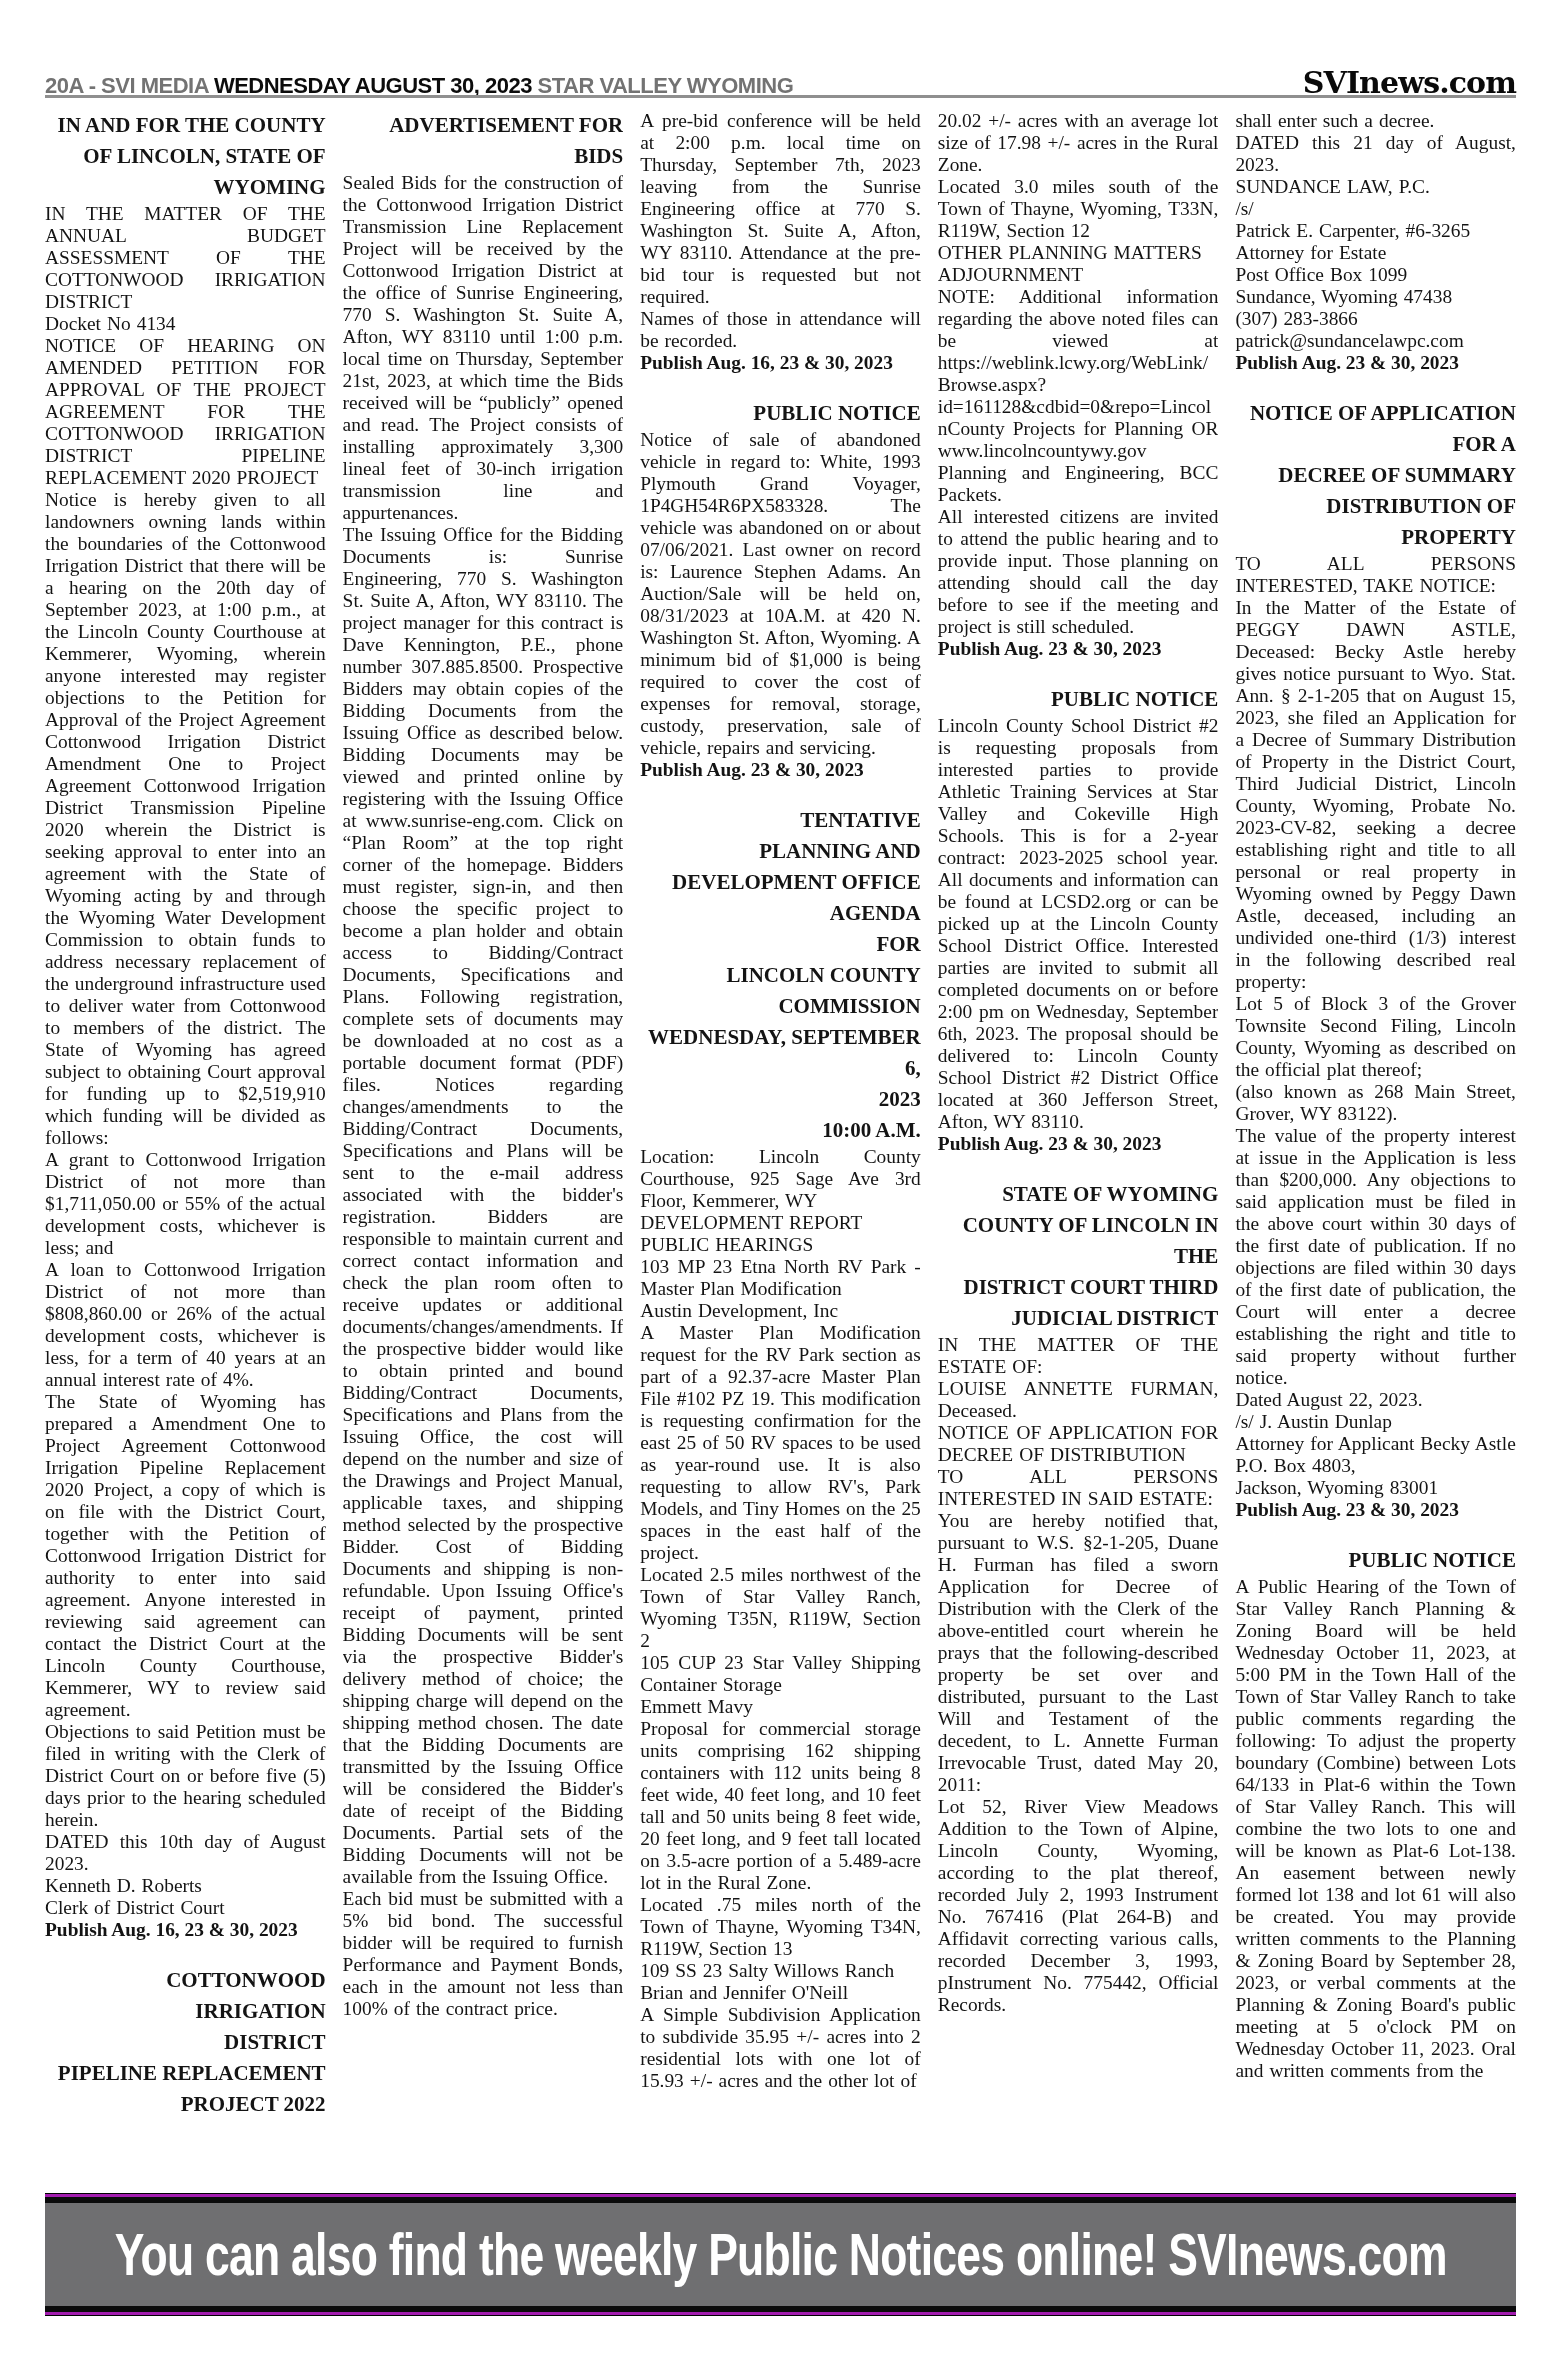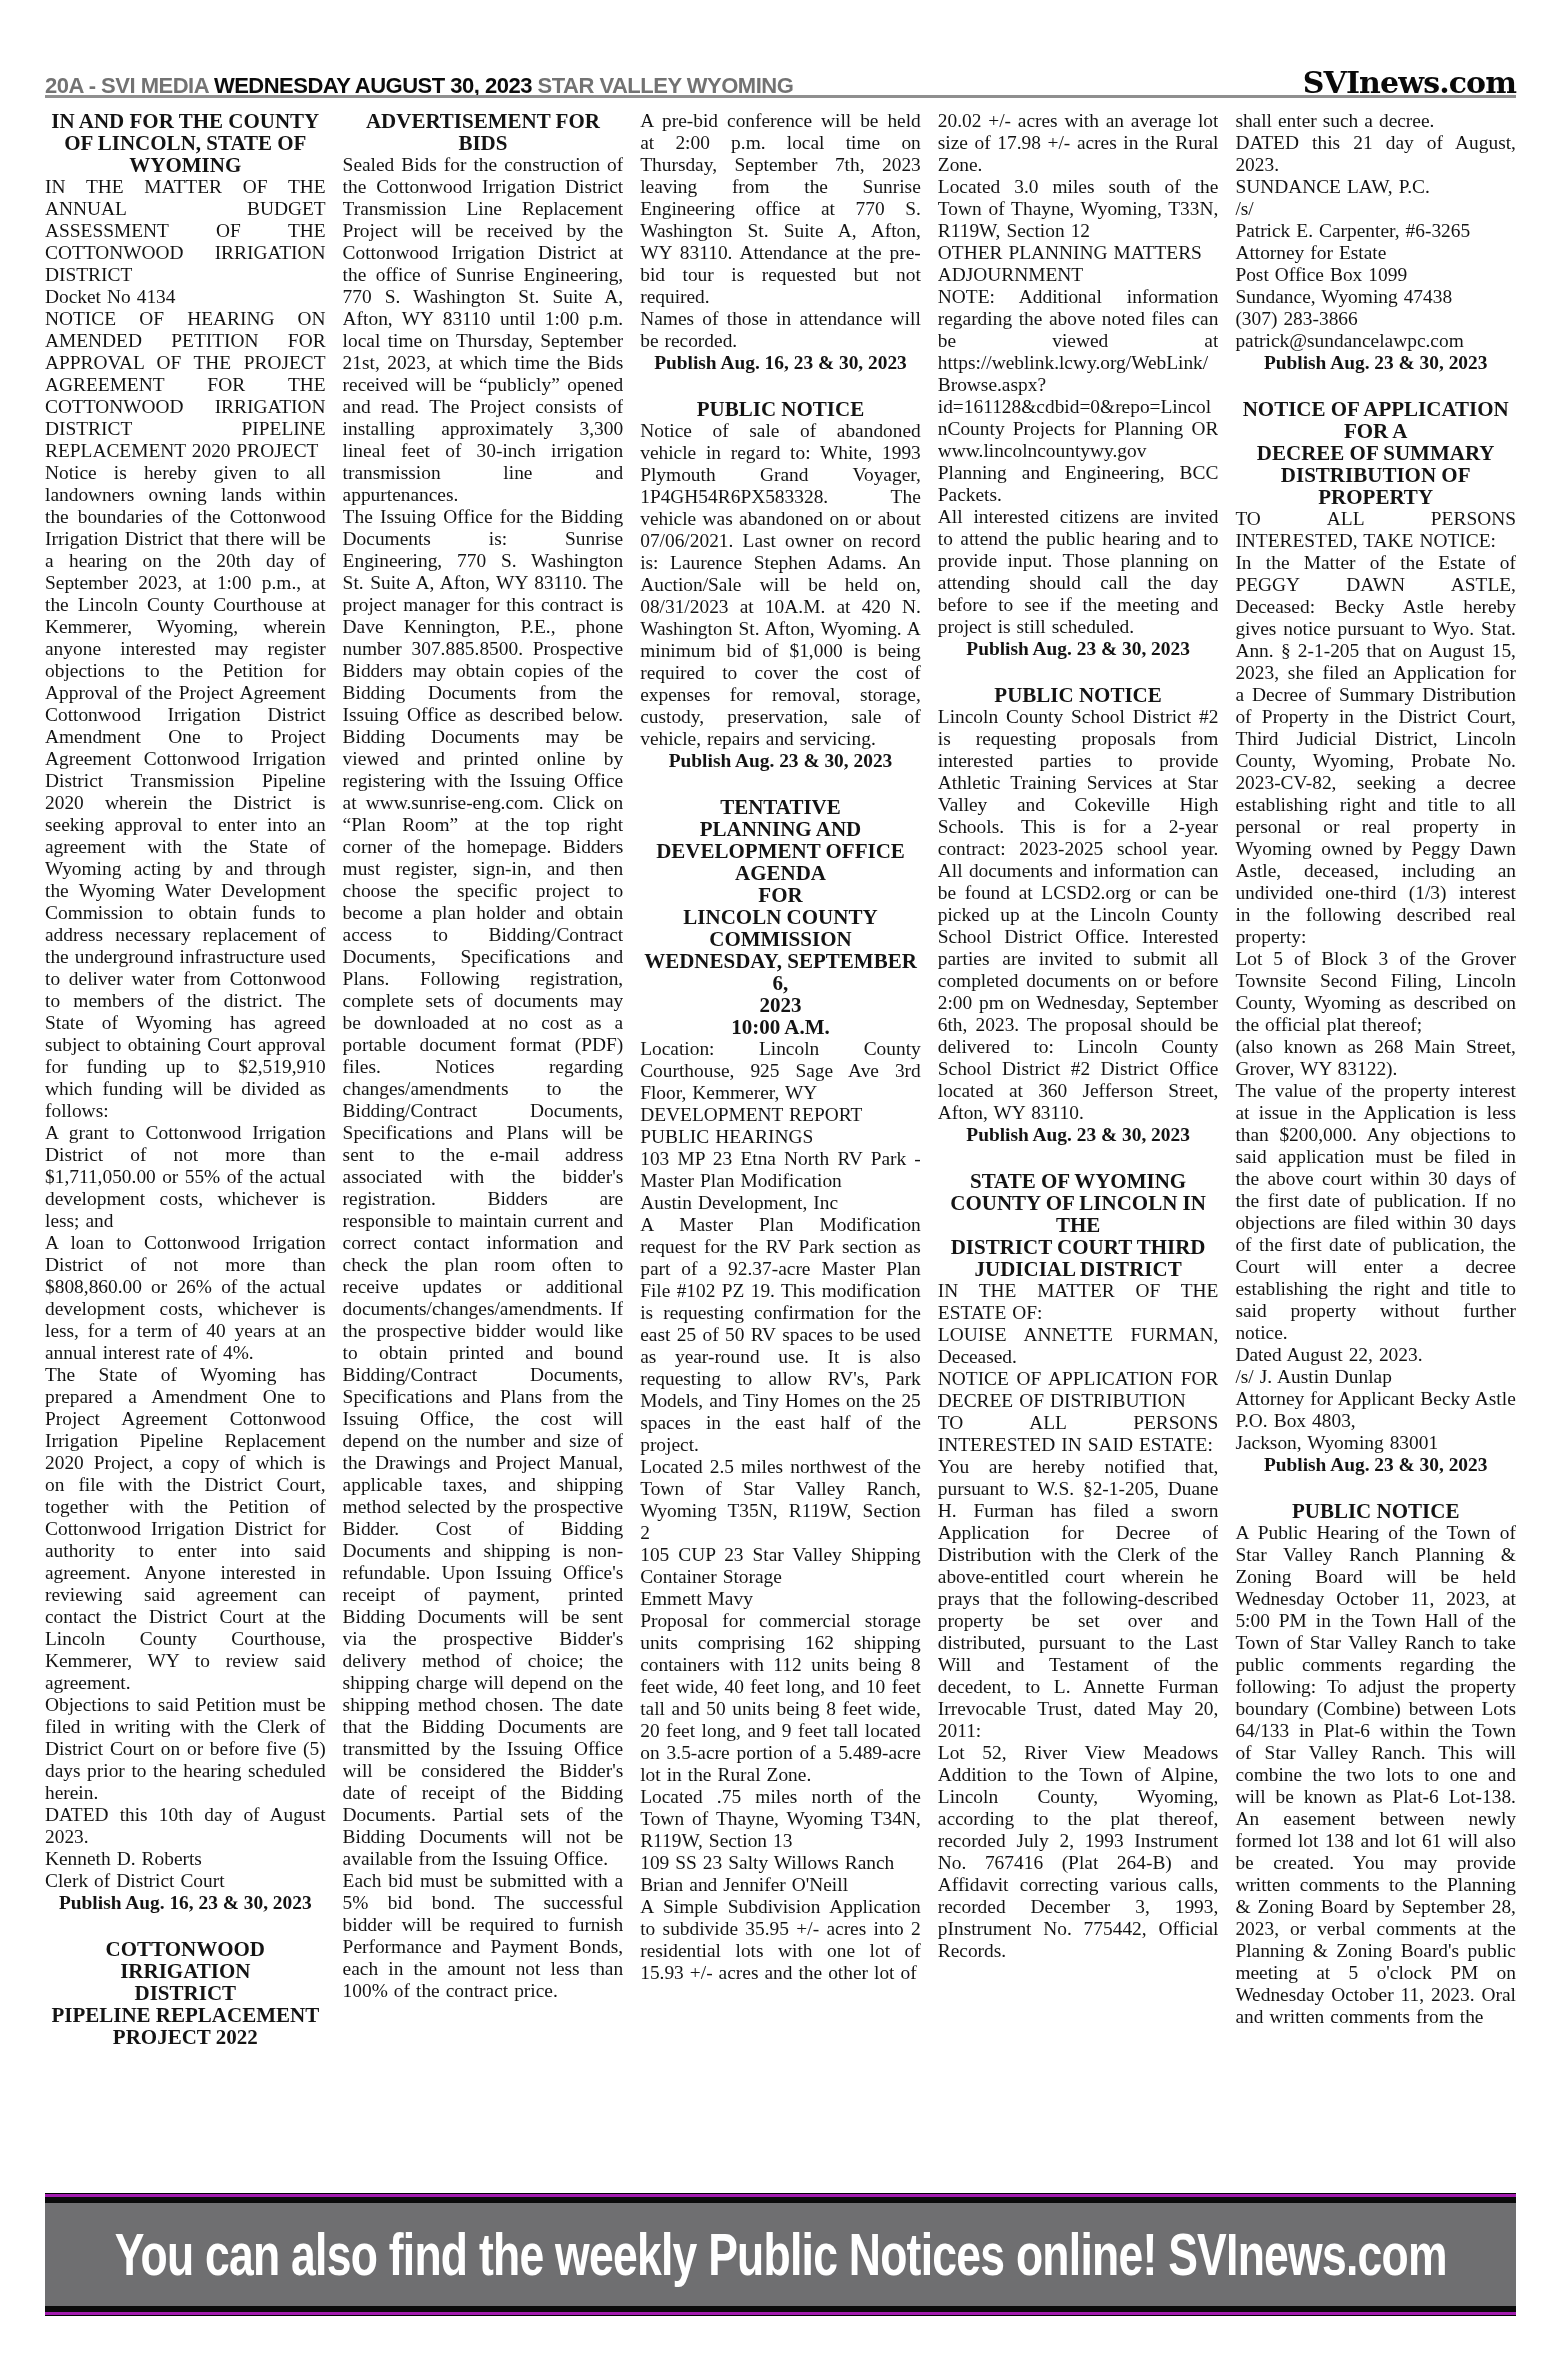--- a/index.html
+++ b/index.html
@@ -41,28 +41,28 @@
   .col > :first-child { margin-top: 0; }
   .body, .caps {
     margin: 0;
     font-size: 19.4px; line-height: 22px;
     text-align: justify;
     overflow-wrap: anywhere;
     word-spacing: 0.06em;
   }
   .heading {
     margin: 24px 0 0 0;
-    font-size: 21px; line-height: 22px;
-    font-weight: bold; text-align: center;
+    font-size: 21px; line-height: 31px;
+    font-weight: bold; text-align: right;
     white-space: pre-line;
   }
   .publish {
     margin: 0;
     font-size: 19.4px; line-height: 22px;
-    font-weight: bold; text-align: center;
+    font-weight: bold; text-align: left;
     white-space: nowrap;
   }
   
   .banner-wrap {
     position: absolute; left: 45px; right: 45px; bottom: 97px;
     border-top: 1.9px solid #000; border-bottom: 1.9px solid #000;
     padding: 2.8px 0;
     background: #a21caf;
   }
   .banner {

